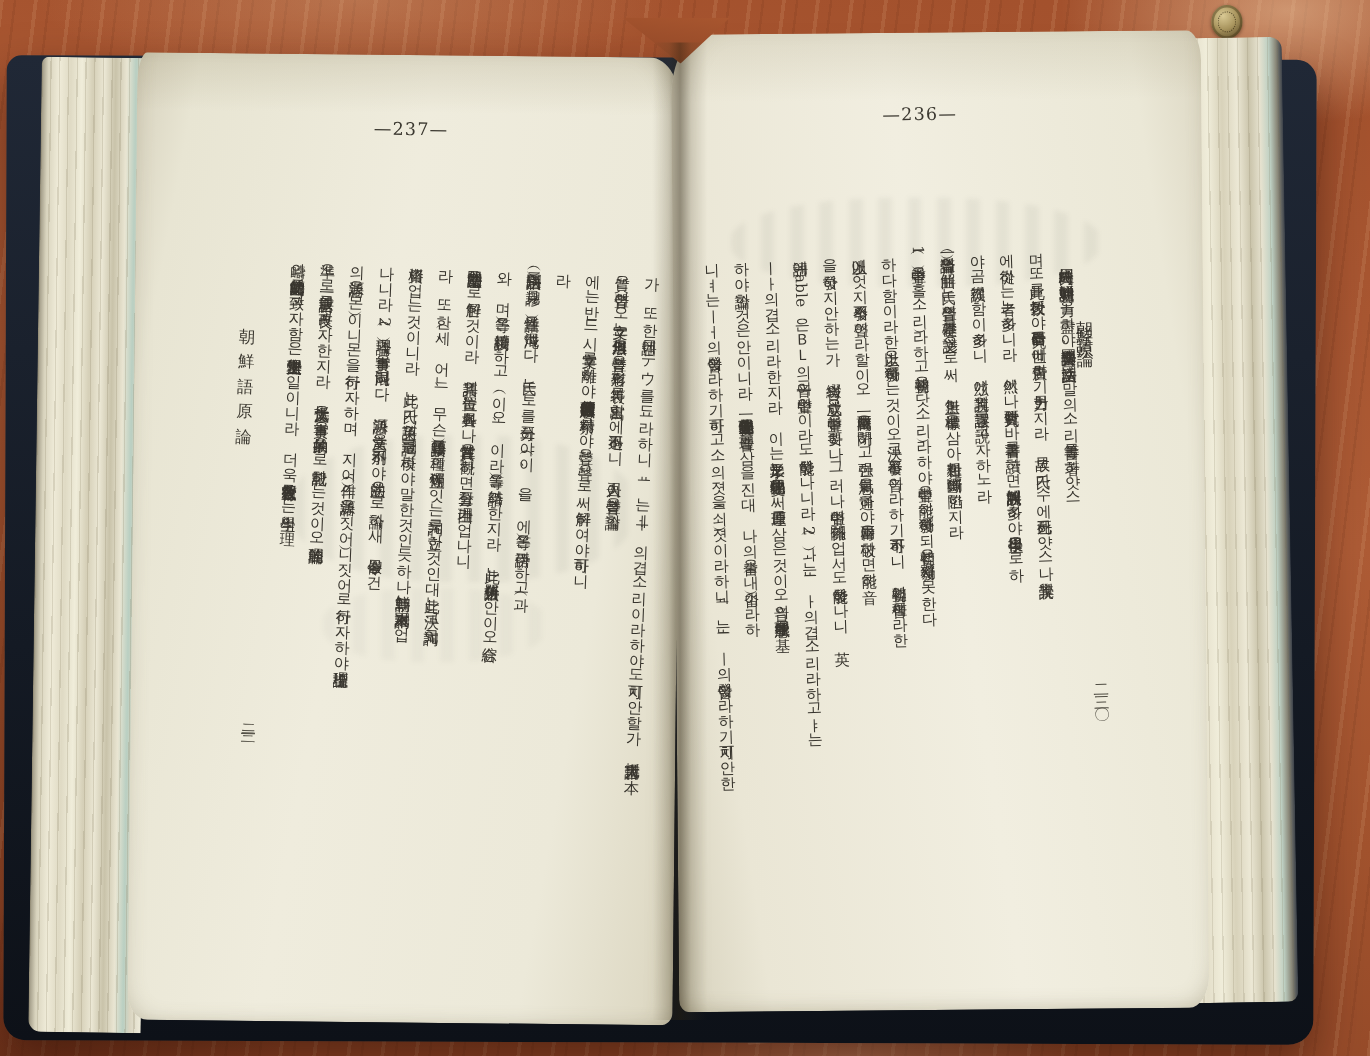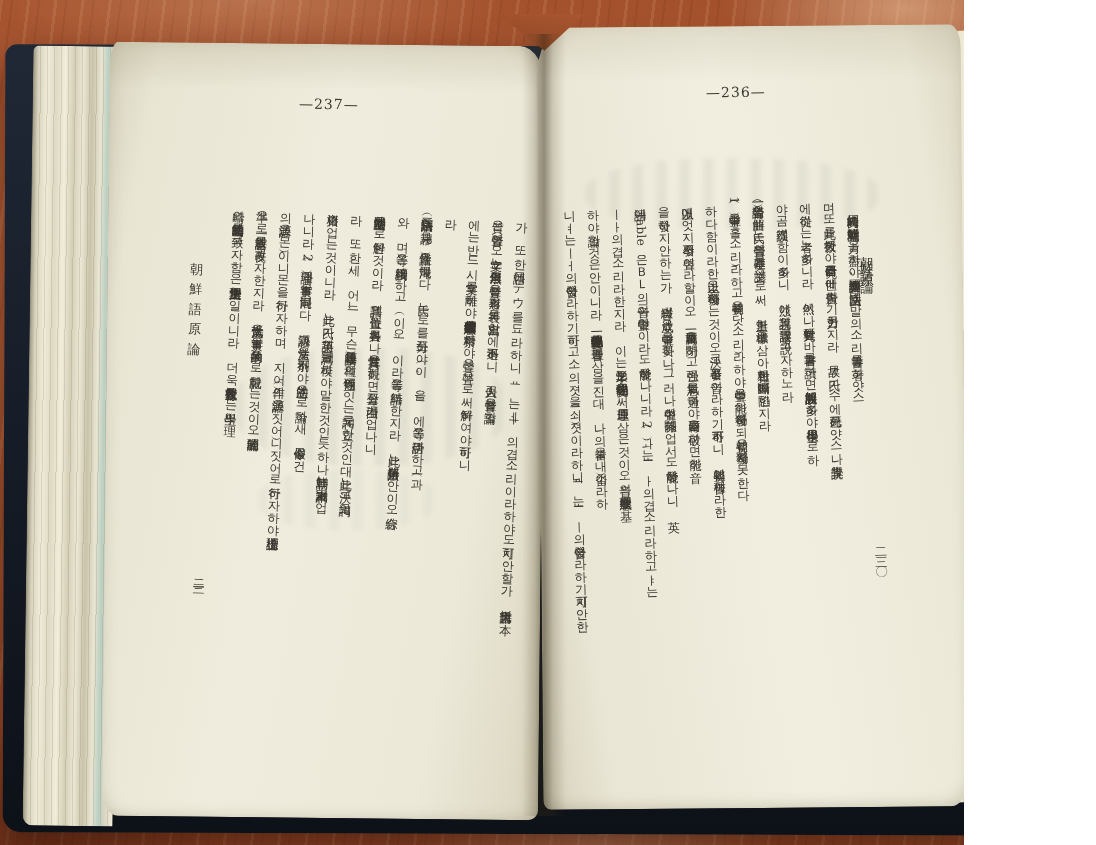--- a/index.html
+++ b/index.html
@@ -1,17 +1,17 @@
 <!DOCTYPE html>
 <html><head>
 <meta charset="utf-8">
 <style>
   html,body{margin:0;padding:0;}
   #photo{
-    position:relative; width:964px; height:845px; overflow:hidden;
+    position:relative; width:1096px; height:845px; overflow:hidden;
     font-family:"DejaVu Sans", sans-serif;
     background:
       radial-gradient(260px 130px at 94% 1%, rgba(242,206,168,.55), rgba(242,206,168,0) 70%),
       radial-gradient(340px 90px at 26% 0%, rgba(236,198,158,.28), rgba(236,198,158,0) 75%),
       radial-gradient(230px 70px at 62% 100%, rgba(238,202,168,.30), rgba(238,202,168,0) 80%),
       radial-gradient(300px 160px at 0% 100%, rgba(60,20,8,.35), rgba(60,20,8,0) 75%),
       repeating-linear-gradient(97deg, rgba(245,208,165,.12) 0 3px, rgba(245,208,165,0) 3px 11px, rgba(90,38,16,.12) 11px 13px, rgba(90,38,16,0) 13px 27px),
       linear-gradient(8deg,#8d4526 0%,#a2532e 32%,#ae5c36 56%,#a2502c 100%);
   }
   

